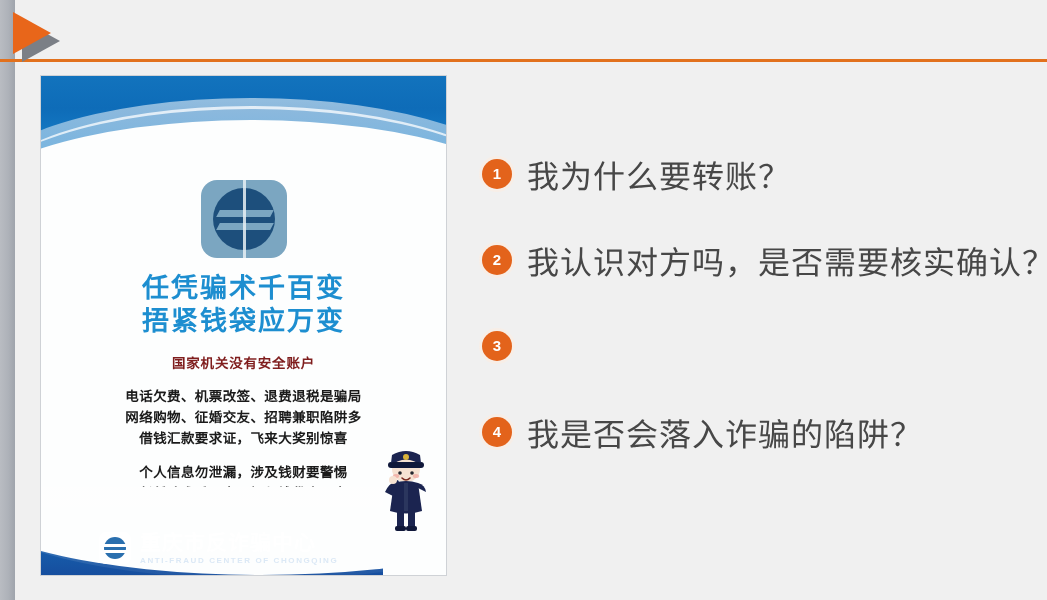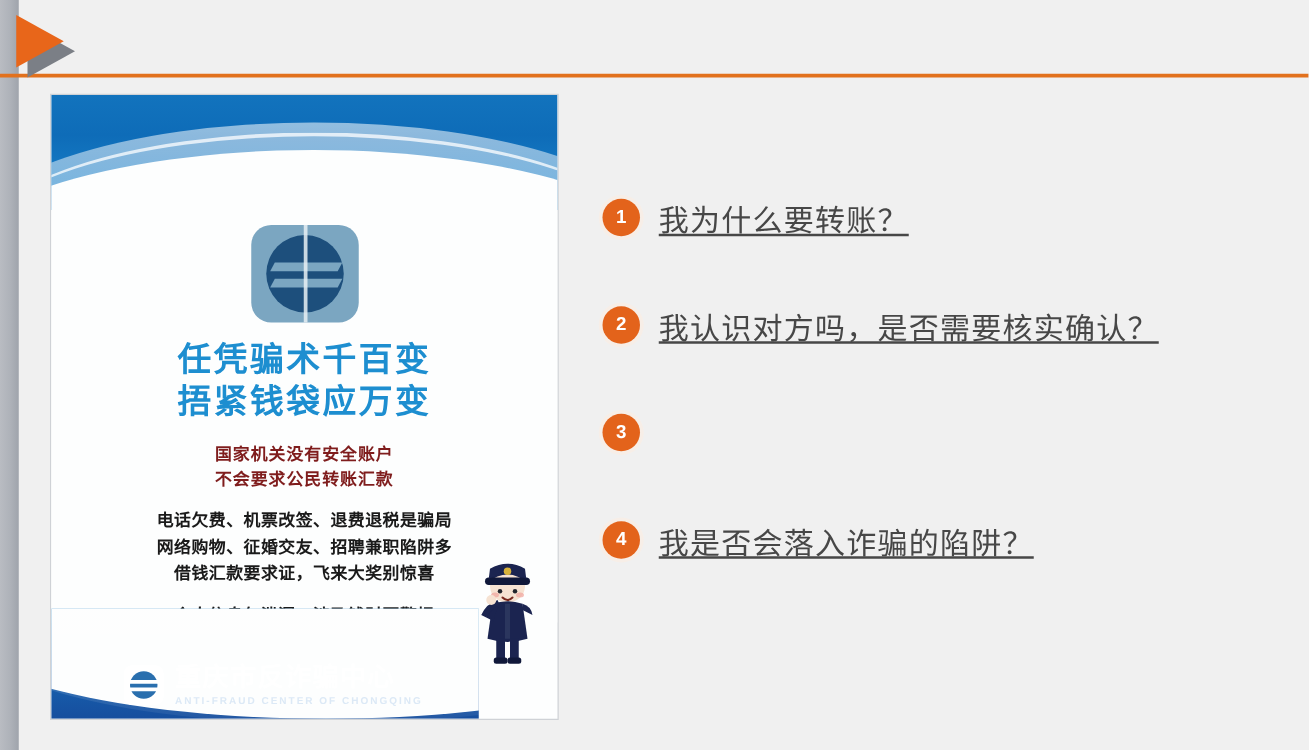--- a/index.html
+++ b/index.html
@@ -340,25 +340,24 @@
     background: #e3631b;
     box-shadow: 0 0 0 3px #f7eee7;
     color: #ffffff;
     font-size: 15px;
     font-weight: bold;
     line-height: 30px;
     text-align: center;
     margin-right: 15px;
   }
   .q-text {
-    font-size: 24px;
+    font-size: 32px;
     color: #474747;
     letter-spacing: 1px;
     white-space: nowrap;
-    text-decoration: underline;
   }
 </style>
 </head>
 <body>
 
 <div class="slide">
 
   <div class="left-strip"></div>
 
   <div class="header"></div>
@@ -386,21 +385,20 @@
           <div class="bolt1"></div>
           <div class="bolt2"></div>
         </div>
         <div class="vline"></div>
       </div>
 
       <div class="poster-headline">任凭骗术千百变</div>
       <div class="poster-headline" style="margin-top:0">捂紧钱袋应万变</div>
 
       <div class="poster-sub">国家机关没有安全账户</div>
-      <div class="poster-sub" style="margin-top:0">不会要求公民转账汇款</div>
 
       <div class="poster-block">电话欠费、机票改签、退费退税是骗局</div>
       <div class="poster-block" style="margin-top:0">网络购物、征婚交友、招聘兼职陷阱多</div>
 
       <div class="poster-block" style="margin-top:0">借钱汇款要求证，飞来大奖别惊喜</div>
 
       <div class="poster-block">个人信息勿泄漏，涉及钱财要警惕</div>
       <div class="poster-block" style="margin-top:0">任凭骗术千百变，捂紧钱袋应万变</div>
 
     </div>

